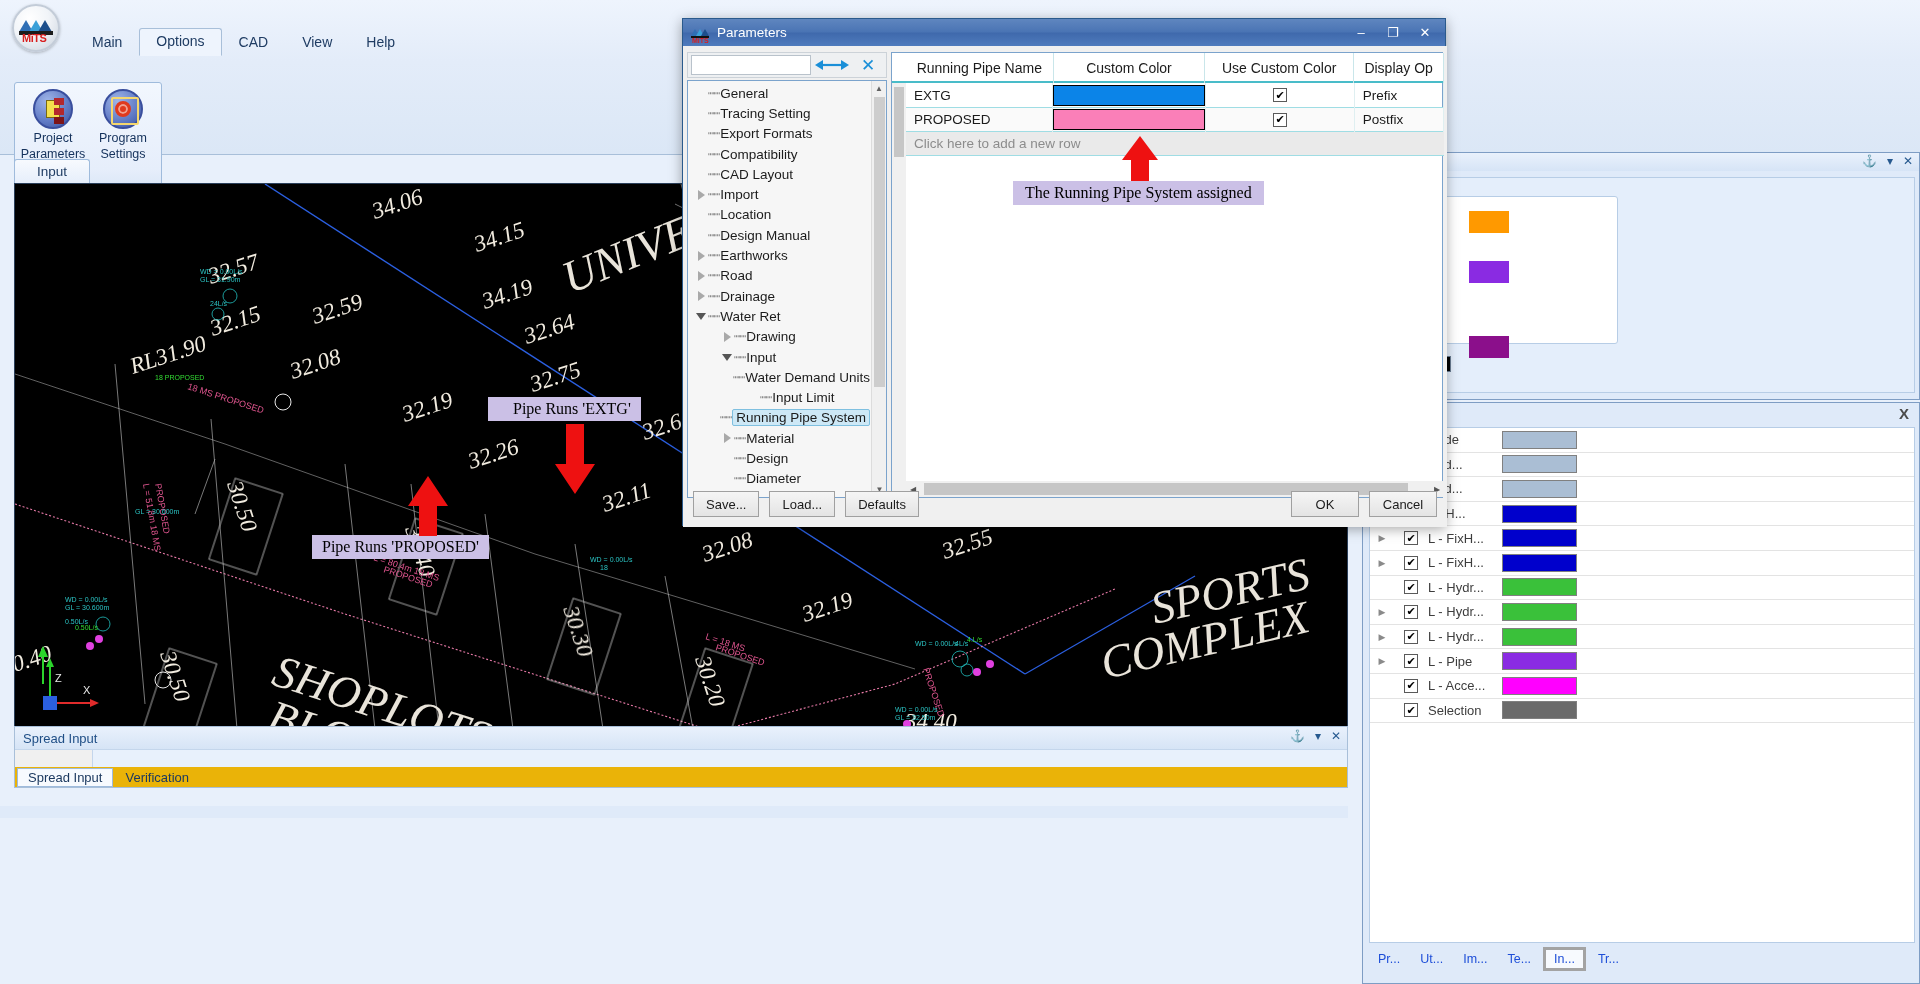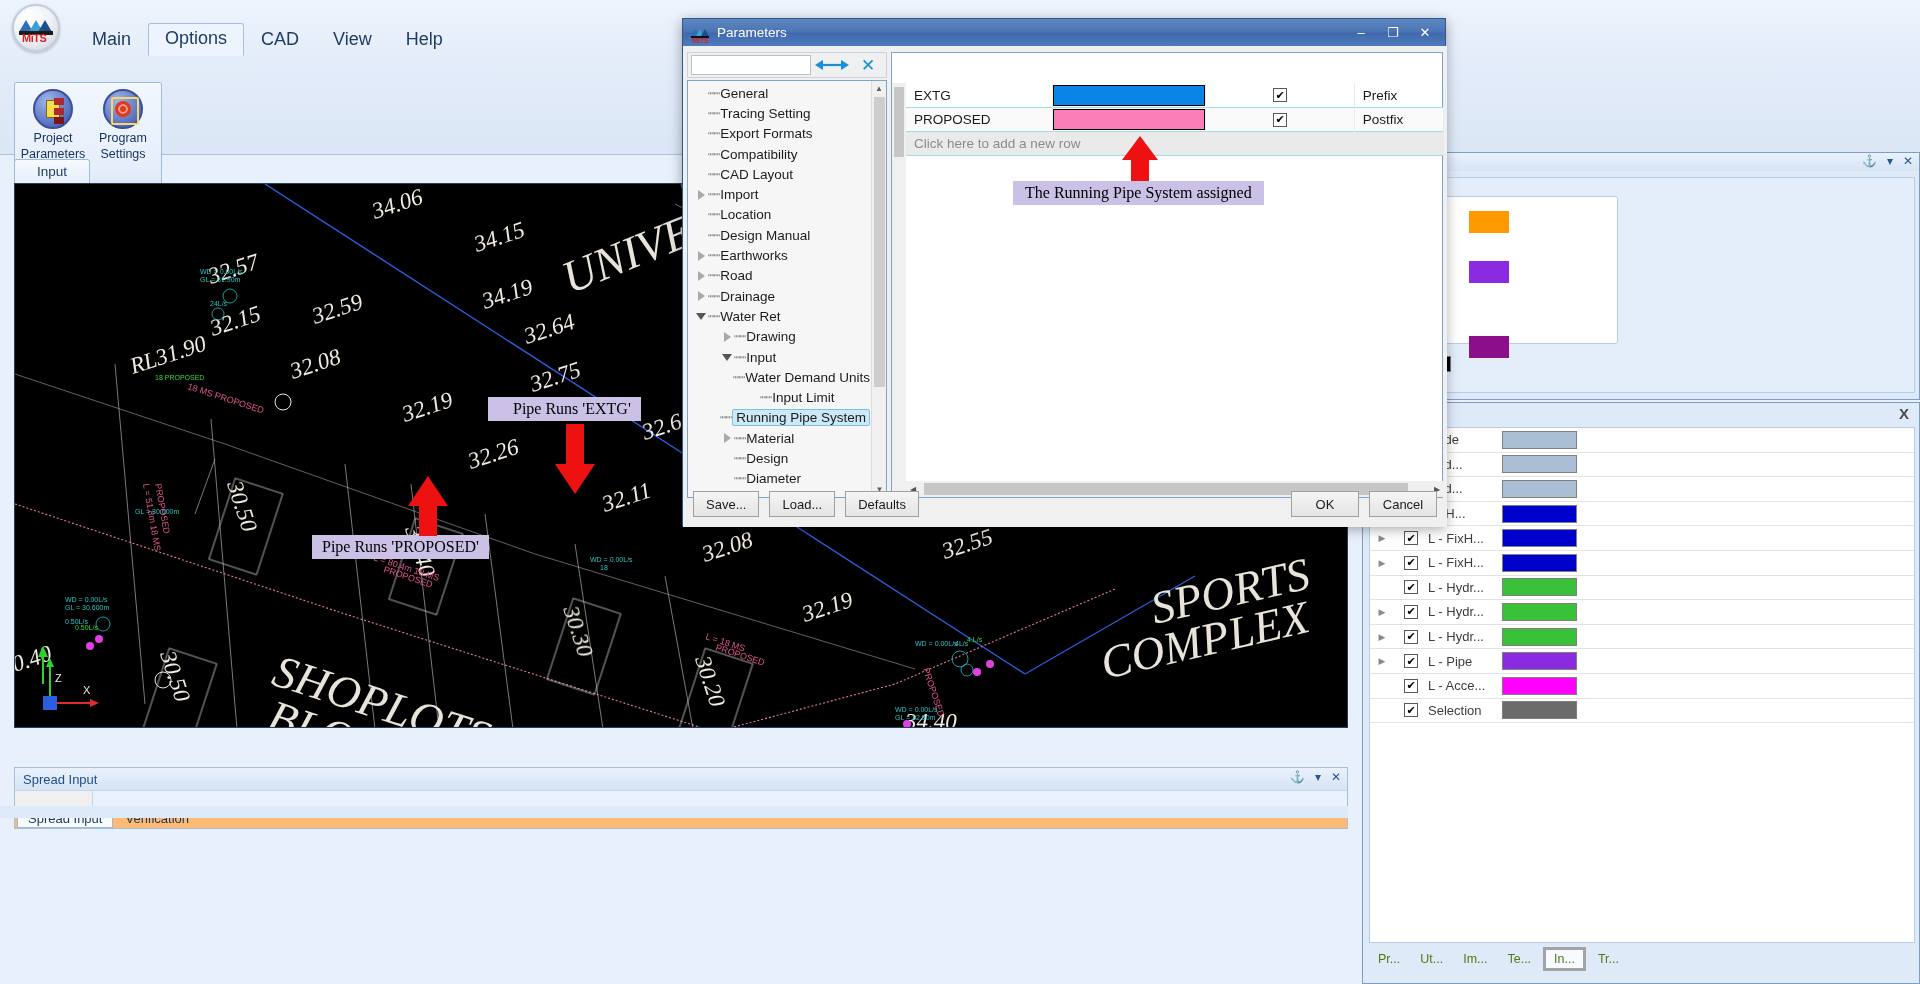--- a/index.html
+++ b/index.html
@@ -49,21 +49,21 @@
   }
   .orb-peak.p2 { left: 10px; border-bottom-color:#3aa0d8; }
   .orb-peak.p3 { left: 19px; border-bottom-color:#1d4f8c; }
   .orb-base { position:absolute; bottom:8px; left:0; width:34px; height:4px; background:#1b1b1b; }
   .orb-txt { position:absolute; bottom:-1px; left:3px; font-size:11px; font-weight:bold; color:#d81f1f; letter-spacing:-.5px;}
 
   .tabs {
     position: absolute; left: 75px; top: 28px; display: flex; align-items: flex-end; height: 28px;
   }
   .tab {
-    padding: 4px 16px 6px 16px; font-size: 18px; color: #1f3c63; cursor: default;
+    padding: 4px 16px 6px 16px; font-size: 14px; color: #1f3c63; cursor: default;
     border: 1px solid transparent; border-bottom: none;
   }
   .tab.active {
     background: #eef4fd;
     border: 1px solid #a8bfd9; border-bottom: 1px solid #eef4fd;
     border-radius: 3px 3px 0 0;
   }
 
   .ribbon-panel {
     position: absolute; left: 14px; top: 58px; width: 148px; height: 110px;
@@ -115,22 +115,22 @@
 
   .cad-annot {
     position: absolute; background: #cbc0e6; color:#000;
     font-family: "Liberation Serif", serif; font-size: 16px;
     padding: 3px 10px; white-space: nowrap;
   }
   .red-arrow { position:absolute; }
 
   
   .spread-panel {
-    position: absolute; left: 14px; top: 767px; width: 1334px; height: 62px;
-    background: #fdba74; border:1px solid #a8bfd9;
+    position: absolute; left: 14px; top: 726px; width: 1334px; height: 62px;
+    background: #eab308; border:1px solid #a8bfd9;
   }
   .spread-hdr {
     height: 22px; display:flex; align-items:center; padding-left:8px;
     background: linear-gradient(to bottom,#e9f1fc,#d6e4f6);
     font-size: 13px; color: #1f4e86; position:relative;
   }
   .spread-hdr-btns { position:absolute; right:6px; top:2px; display:flex; gap:10px; font-size:12px; color:#26598f;}
   .spread-body { height:18px; background:#e8f1fc; display:flex; border-top:1px solid #c4d6ec;}
   .spread-cell-a { width:78px; background:#f0f0f0; border-right:1px solid #c4d6ec;}
   .spread-tabs { display:flex; align-items:center; height:20px; padding-left:2px; }
@@ -187,21 +187,21 @@
     display:flex; align-items:center; justify-content:center;
     font-size:11px; line-height:1; color:#000;
   }
   .li-name { width:74px; color:#3d3d3d; }
   .li-color { width:75px; height:18px; border:1px solid #808080; }
 
   .right-tabstrip {
     position:absolute; left:1366px; top:946px; width:550px; height:26px;
     display:flex; align-items:center; gap:4px; padding-left:4px;
   }
-  .rt-tab { font-size:12.5px; color:#4d7c0f; padding:2px 8px; }
+  .rt-tab { font-size:12.5px; color:#1d4ed8; padding:2px 8px; }
   .rt-tab.active { background:#f7fafe; border:3px solid #a3a3a3; }
 
   
   .dlg {
     position:absolute; left:682px; top:18px; width:764px; height:508px;
     background:#f0f0f0; border:1px solid #2a5a8c;
     box-shadow: 0 3px 12px rgba(0,0,0,.35);
   }
   .dlg-titlebar {
     height:27px; display:flex; align-items:center; gap:8px; padding-left:8px;
@@ -851,20 +851,27 @@
             </div>
           </div>
         <div class="tree-vscroll">
           <div class="tvs-up">▲</div>
           <div class="tvs-thumb"></div>
           <div class="tvs-dn" style="position:absolute;bottom:0;width:15px;">▼</div>
         </div>
       </div>
 
       <div class="grid-wrap">
+        <div class="grid-head" id="grid-head">
+            <div style="width: 14px;"></div>
+            <div class="gh-cell" style="width: 152px;">Running Pipe Name</div>
+            <div class="gh-cell" style="width: 155px;">Custom Color</div>
+            <div class="gh-cell" style="width: 153px;">Use Custom Color</div>
+            <div class="gh-cell" style="width: 92px;">Display Op</div>
+          </div>
         <div class="grid-vscroll">
           <div class="gvs-thumb"></div>
         </div>
         <div class="grid-rows" id="grid-rows">
             <div class="grow">
               <div class="gc" style="width: 152px;">EXTG</div>
               <div class="gc center" style="width: 155px;">
                 <div class="color-cell" style="background: rgb(11, 132, 232);"></div>
               </div>
               <div class="gc center" style="width: 153px;">

